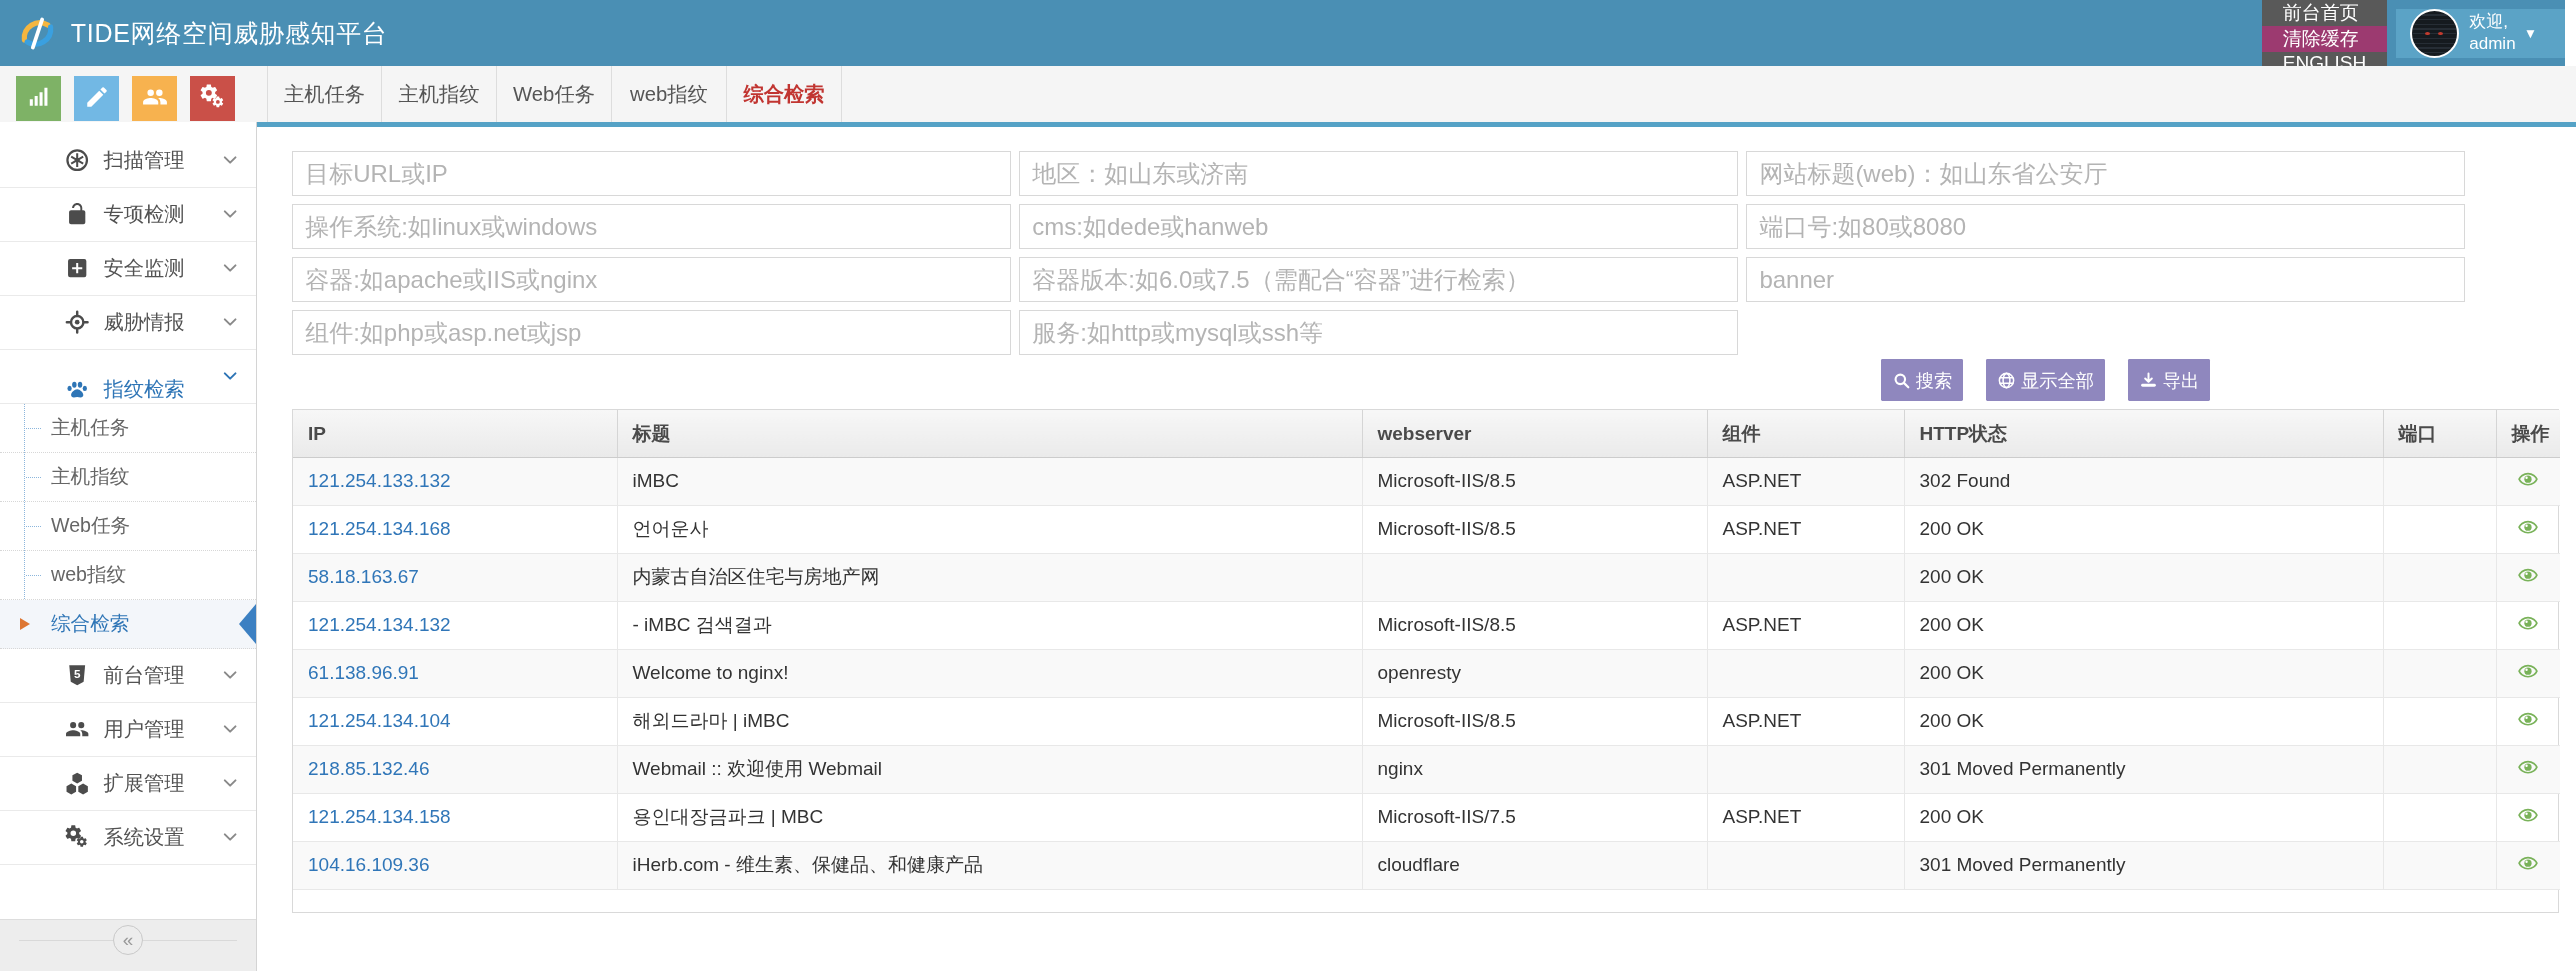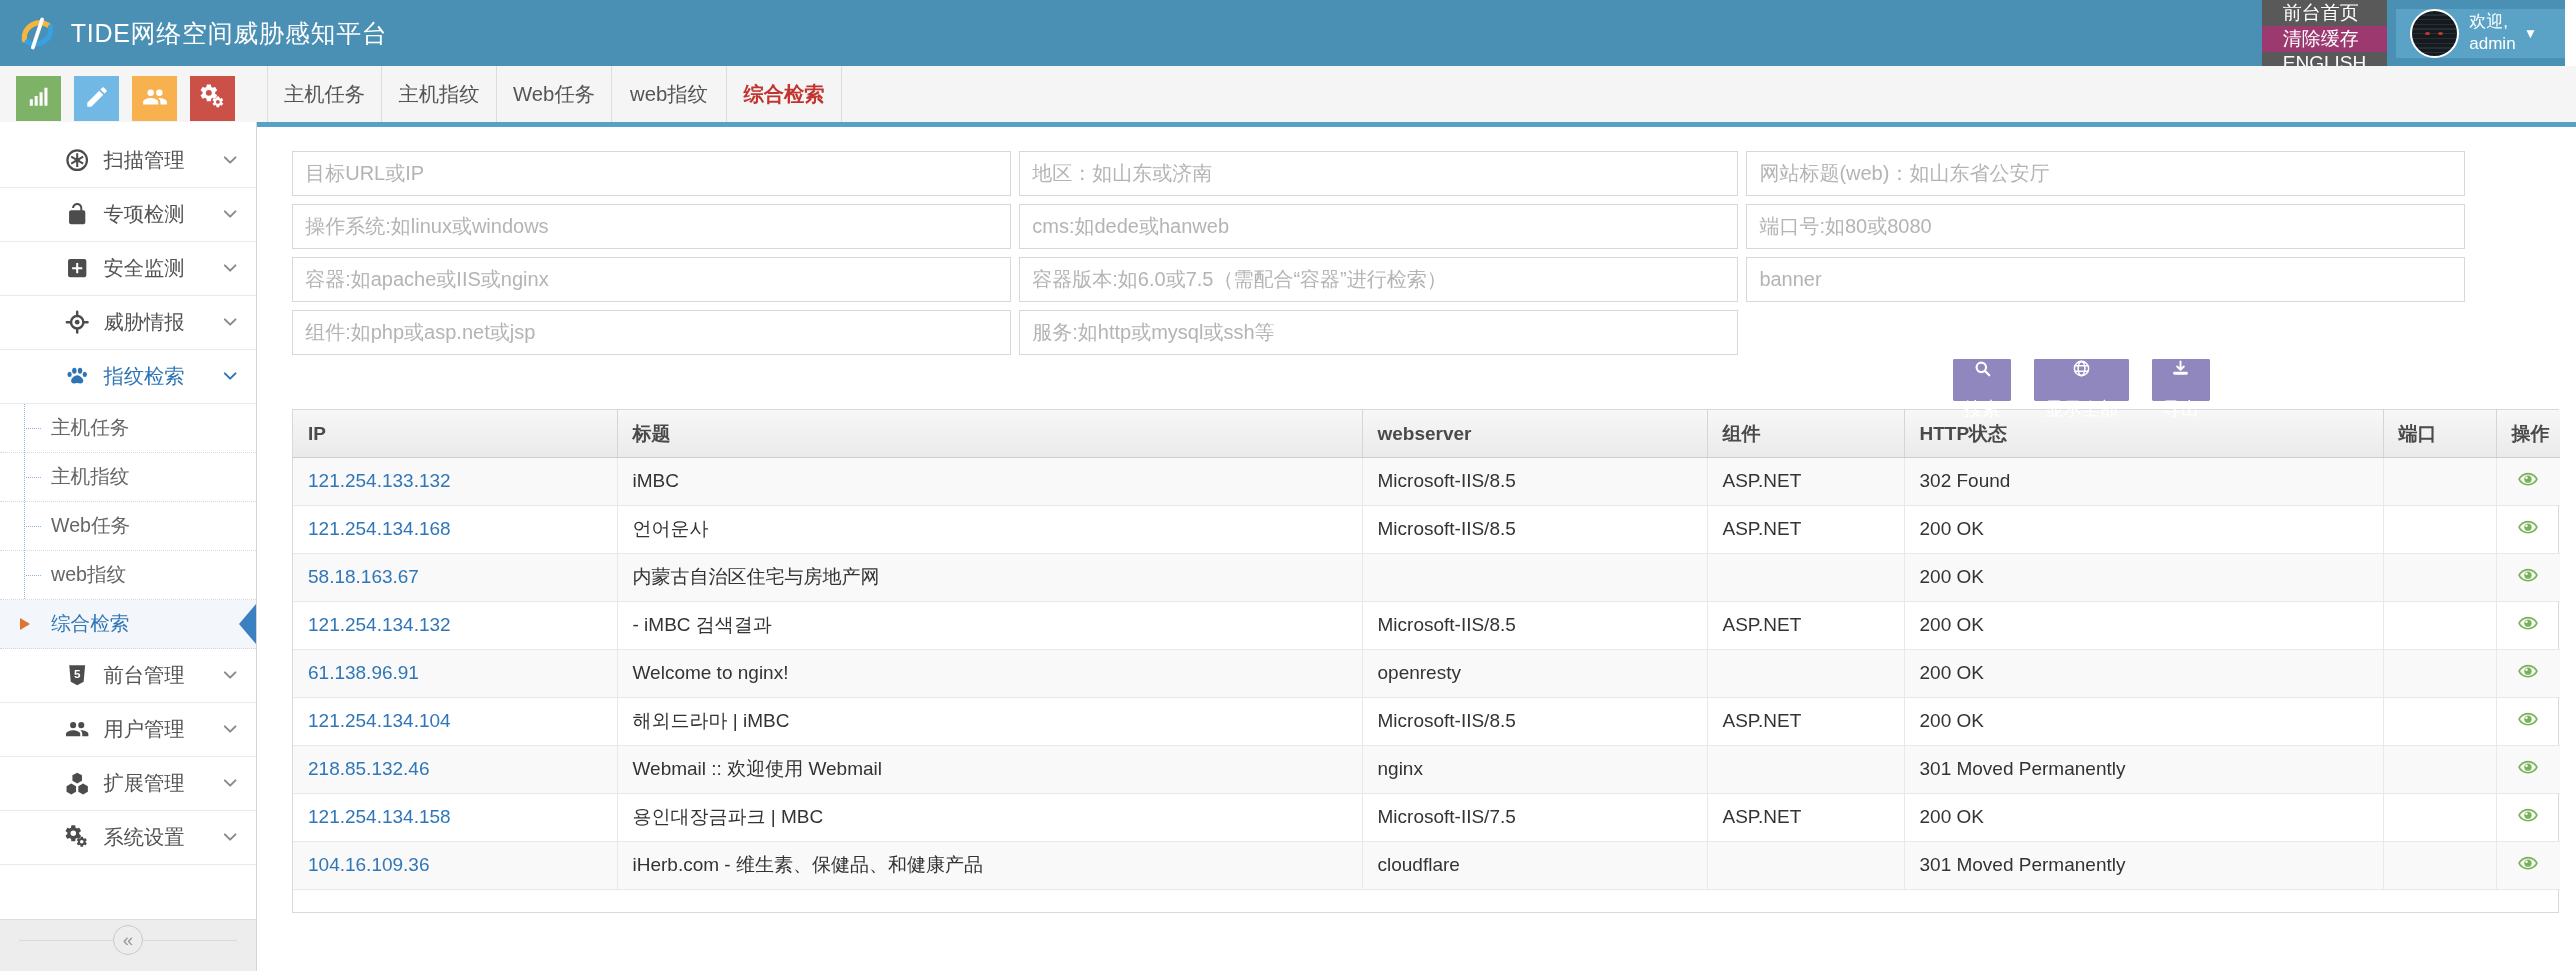--- a/index.html
+++ b/index.html
@@ -37,21 +37,21 @@
 
   
   .sidebar { position:absolute; left:0; top:122px; bottom:0; width:257px; background:#fff; border-right:0.7px solid #d4d4d4; }
   .side-menu { padding-top:11.5px; }
   .side-item { height:54px; display:flex; align-items:center; border-bottom:0.7px solid #eaeaea; position:relative; color:#525252; cursor:pointer;padding-left:44px; }
   .sicon { width:31px; margin-left:17.6px; display:flex; justify-content:center; color:#4c4c4c; }
   .sicon svg { width:24.4px; height:24.4px; }
   .slabel { margin-left:10.8px; font-size:20.3px; }
   .chev { position:absolute; right:16.3px; top:50%; transform:translateY(-50%); color:#8a8a8a; line-height:0; }
   .chev svg { width:18.3px; height:18.3px; }
-  .side-item.active { color:var(--side-blue); }
+  .side-item.active { color:var(--side-blue);align-items:flex-end; }
   .side-item.active .sicon, .side-item.active .chev { color:var(--side-blue); }
 
   .submenu { position:relative; }
   .submenu::before { content:""; position:absolute; left:24.4px; top:0; bottom:0; border-left:1.4px dotted #8cb6dc; }
   .sub-item { height:49px; position:relative; display:flex; align-items:center; padding-left:51px;
               font-size:19.6px; color:#666; border-bottom:1.4px dotted #d7d7d7; cursor:pointer; }
   .sub-item::before { content:""; position:absolute; left:26px; top:50%; width:15px; height:0; border-top:1.4px dotted #8cb6dc; }
   .sub-item.active { background:#f3f6fa; color:var(--side-blue); }
   .sub-item.active::before { border:none; width:0; height:0; left:20.3px; transform:translateY(-50%);
               border-left:10.2px solid #dd7632; border-top:6.8px solid transparent; border-bottom:6.8px solid transparent; }
@@ -61,26 +61,26 @@
   .side-footer { position:absolute; left:0; right:0; bottom:0; height:52px; background:#ededed; border-top:0.7px solid #ddd; }
   .side-footer .fline { position:absolute; left:19px; right:19px; top:19.6px; border-top:1.4px solid #d9d9d9; }
   .collapse-btn { position:absolute; left:50%; top:5.4px; transform:translateX(-50%); width:30px; height:30px; border-radius:50%;
                   background:#ededed; border:1.4px solid #c9c9c9; color:#999; display:flex; align-items:center; justify-content:center;
                   font-size:19px; cursor:pointer; line-height:1; padding-bottom:2.7px; }
 
   
   .content { position:absolute; left:257px; top:127px; right:0; bottom:0; background:#fff; overflow:hidden; }
   .form-wrap { margin:24px 0 0 35px; width:2174px; }
   .form-grid { display:flex; flex-wrap:wrap; gap:8.1px; }
-  .f-input { width:719px; height:45px; border:0.7px solid #d8d8d8; padding:0 12.2px; font-size:20px; color:#333;
+  .f-input { width:719px; height:45px; border:0.7px solid #d8d8d8; padding:0 12.2px; font-size:24px; color:#333;
              font-family:inherit; outline:none; background:#fff; }
   .f-input::placeholder { color:#b4b4b4; opacity:1; }
   .actions { display:flex; justify-content:flex-end; gap:23px; margin:4.1px 256px 0 0; }
   .act-btn { height:42px; background:var(--btn-purple); color:#fff; display:inline-flex; align-items:center;
-             padding:0 10.8px; gap:18px; font-size:18.3px; border:none; border-radius:1.4px; font-family:inherit; cursor:pointer;flex-direction:column; }
+             padding:0 10.8px; gap:5px; font-size:18.3px; border:none; border-radius:1.4px; font-family:inherit; cursor:pointer; }
   .bicon { line-height:0; } .bicon svg { width:19px; height:19px; }
 
   
   .table-wrap { margin:8.1px 0 0 35px; width:2267px; border:0.7px solid #d9d9d9; }
   table { width:100%; border-collapse:collapse; table-layout:fixed; }
   col.c-ip{width:324px} col.c-title{width:745px} col.c-ws{width:345px} col.c-comp{width:197px}
   col.c-http{width:479px} col.c-port{width:113px} col.c-op{width:64px}
   thead th { height:47px; background:linear-gradient(#f7f7f7,#eaeaea); border-bottom:0.7px solid #ccc; border-right:0.7px solid #d5d5d5;
              text-align:left; padding-left:15px; font-size:19px; color:#4a4a4a; font-weight:bold; }
   thead th:last-child { border-right:none; }

